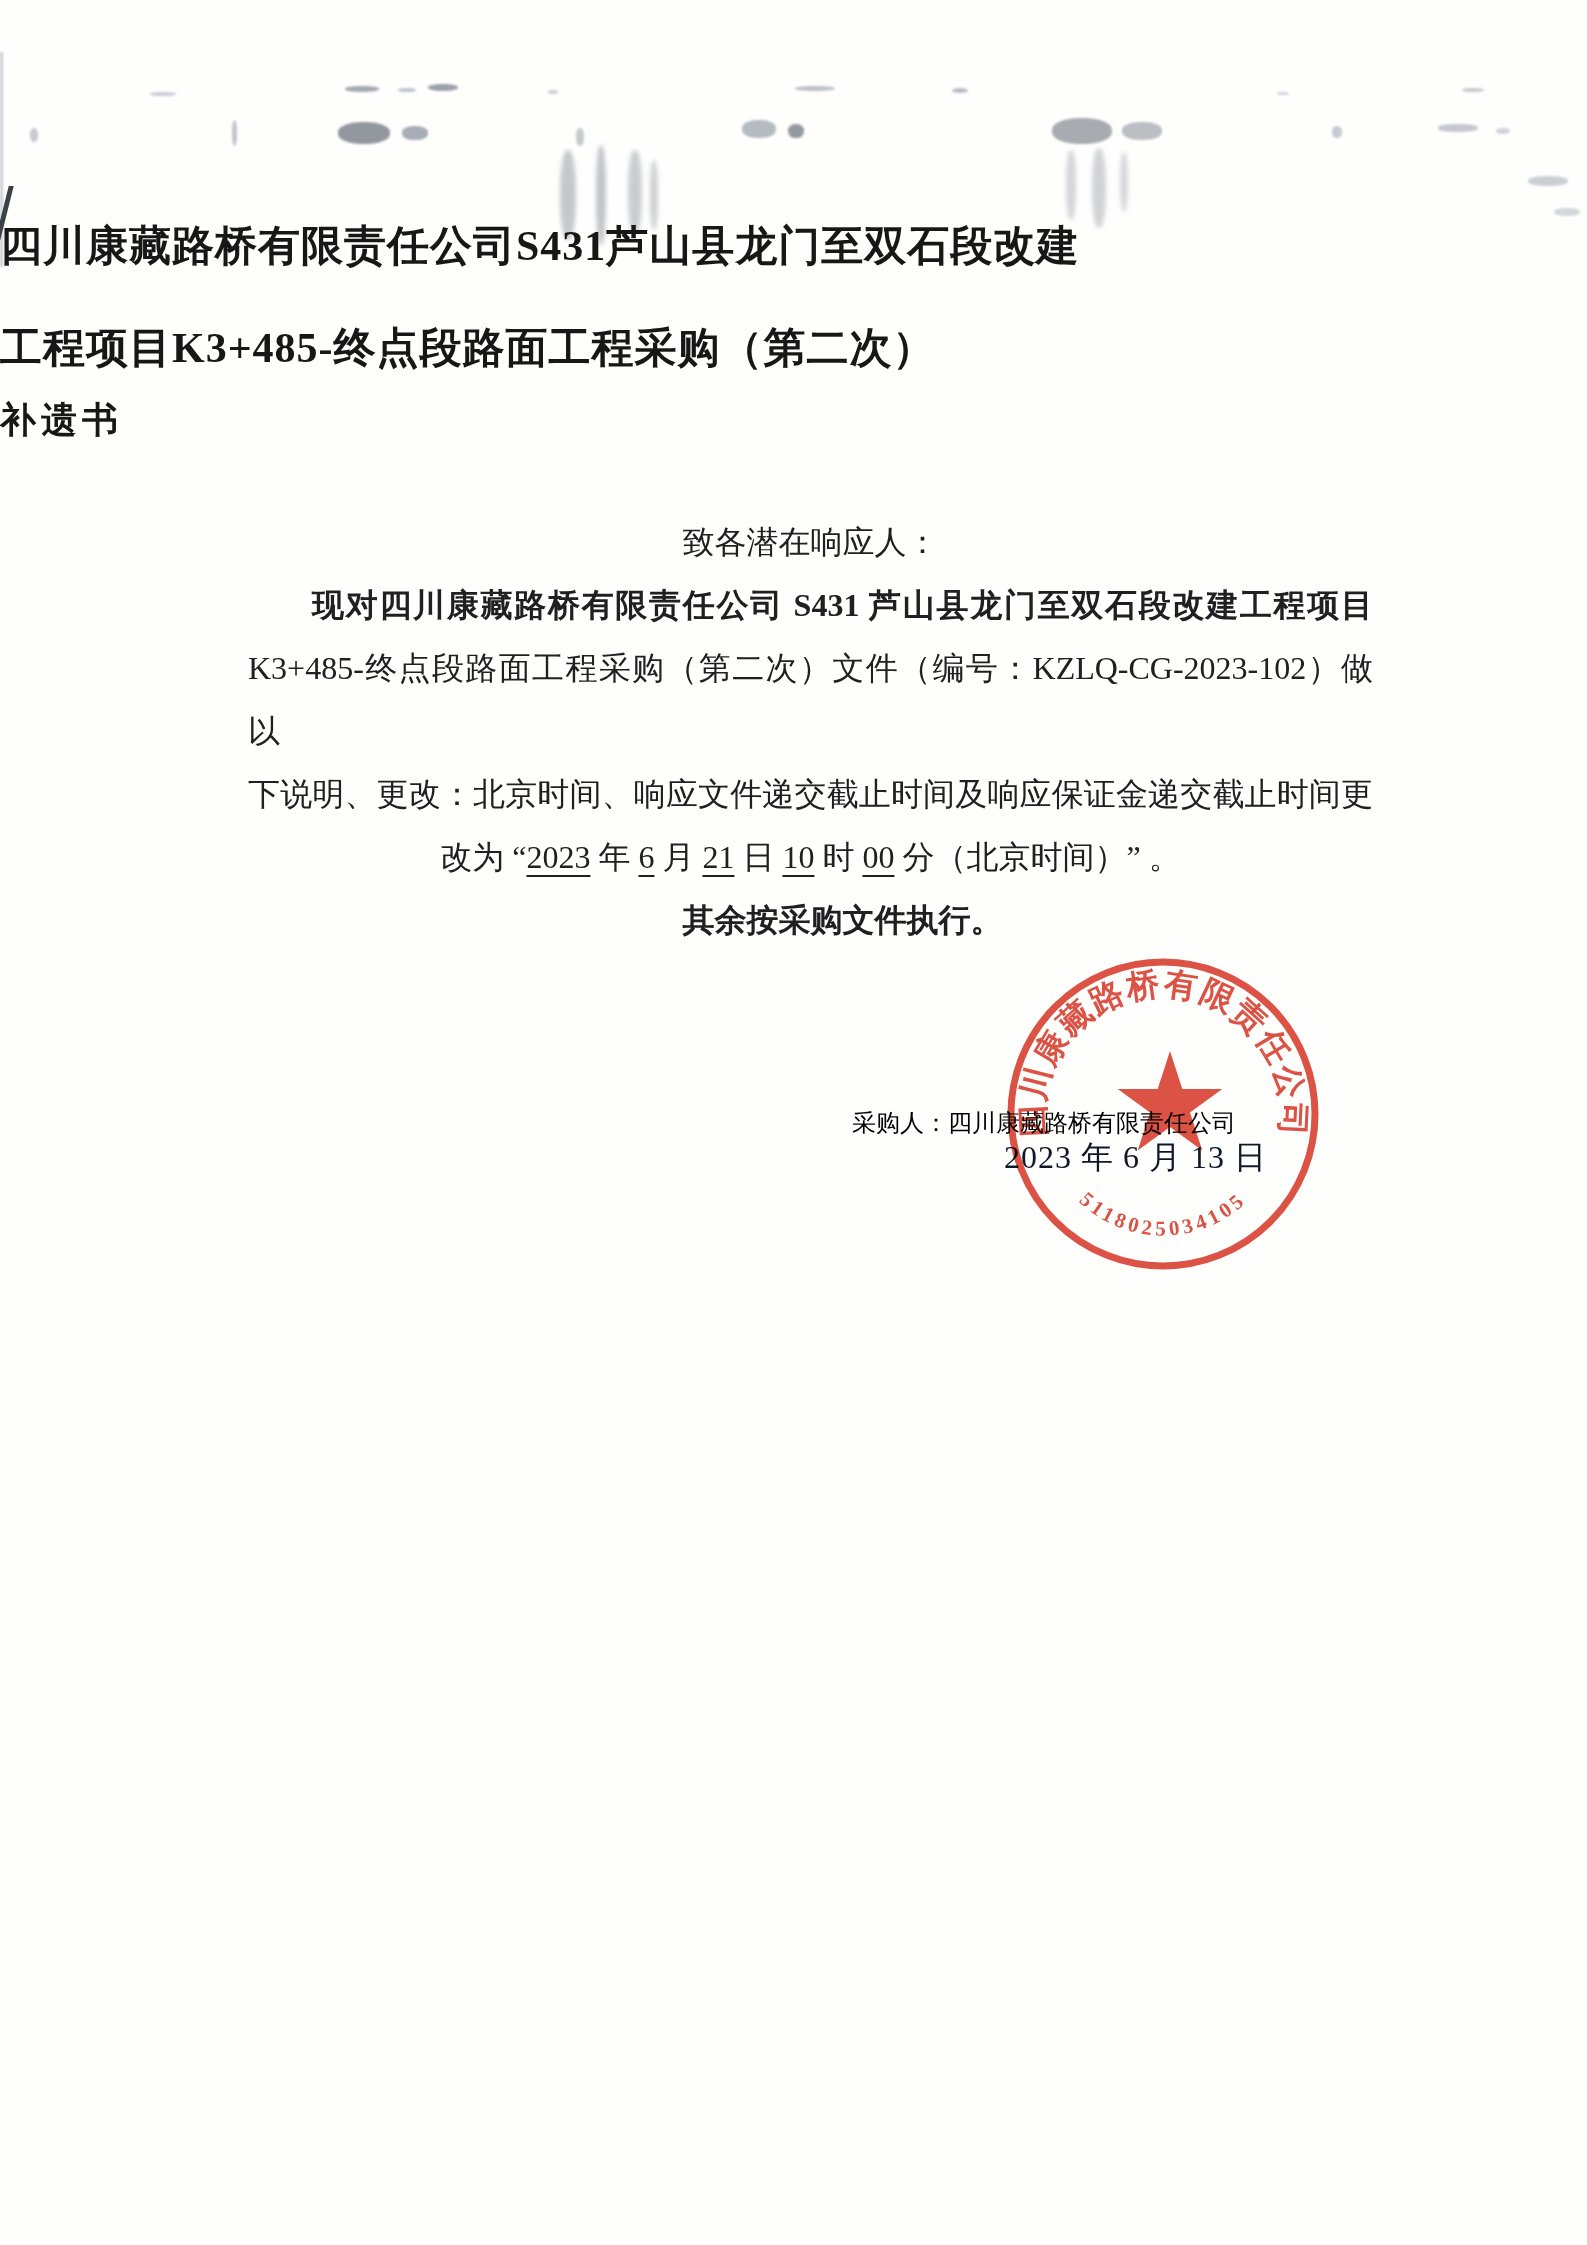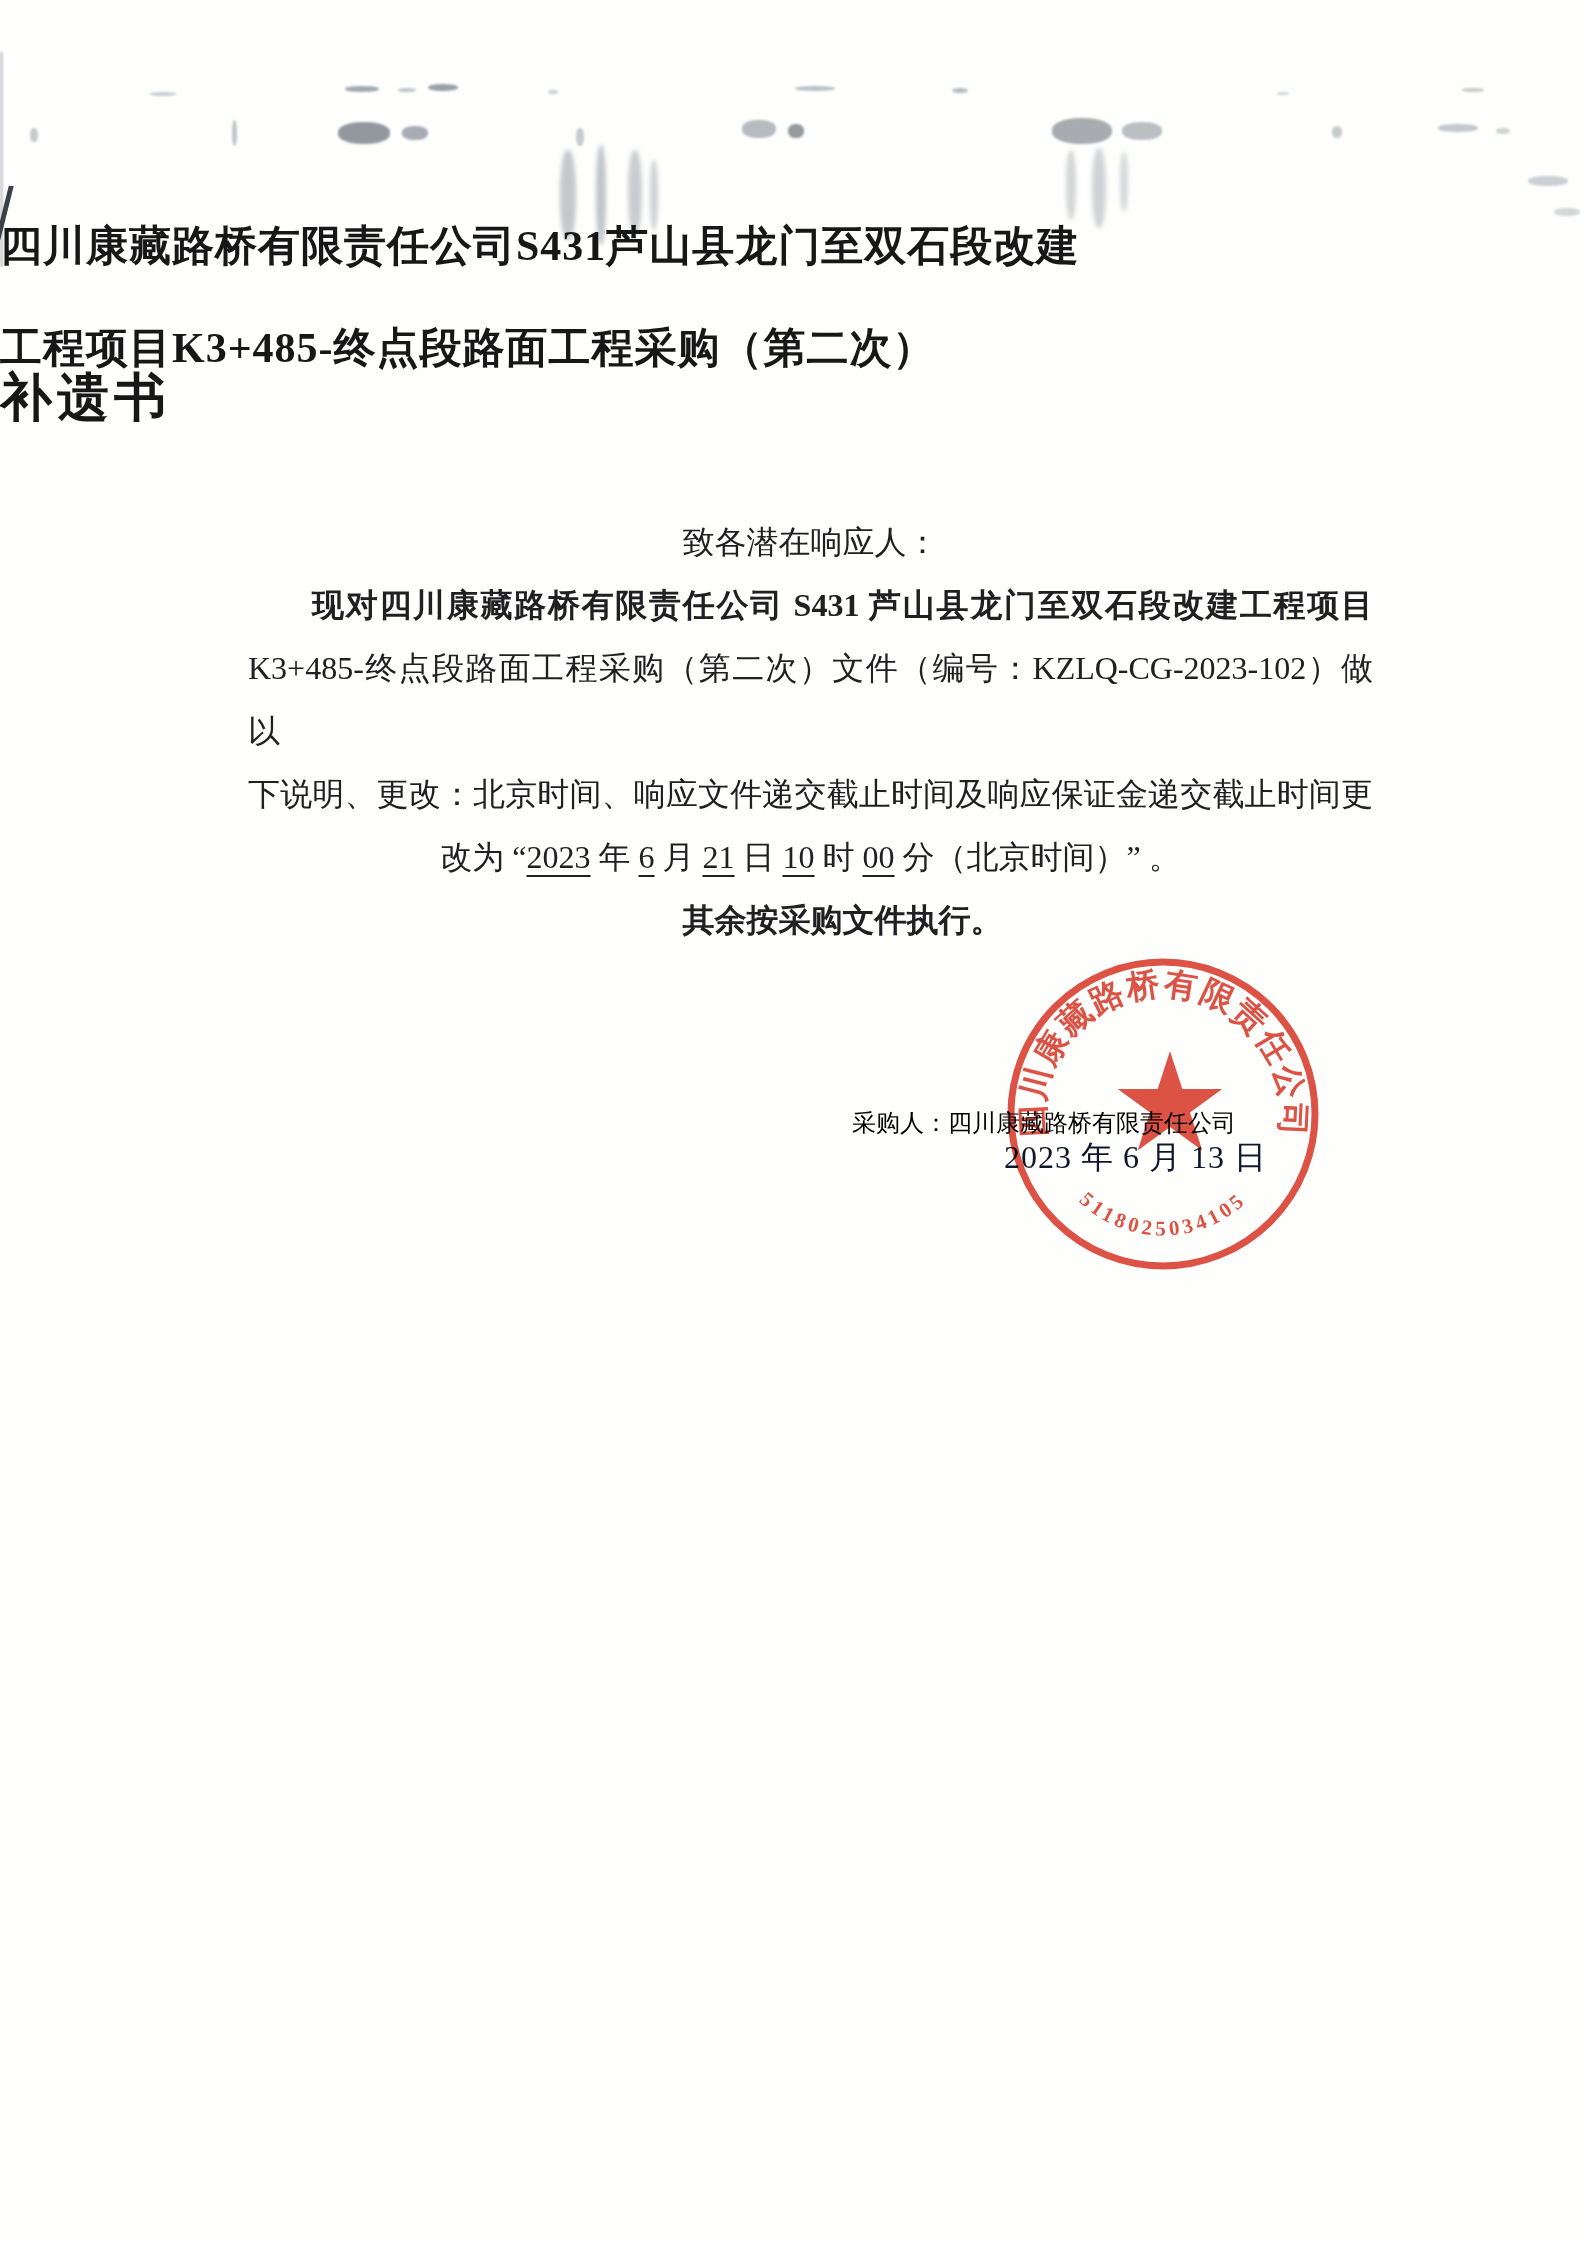--- a/index.html
+++ b/index.html
@@ -14,21 +14,21 @@
   .page{position:absolute;inset:0;background:#fefefd;}
 
   
   .title-line{
     position:absolute;left:0;width:100%;
     font-weight:bold;color:#171718;
     font-size:42px;letter-spacing:1px;white-space:nowrap;
   }
   .t1{top:218px;}
   .t2{top:320px;}
-  .t3{top:363px;font-size:52px;letter-spacing:5px;}
+  .t3{top:396px;font-size:36px;letter-spacing:5px;}
 
   
   .bodyblock{
     position:absolute;left:248px;top:511px;width:1125px;
     font-size:32px;line-height:63px;color:#202022;
   }
   .bline{white-space:nowrap;text-align:center;}
   .just{white-space:normal;text-align:justify;text-align-last:justify;}
   .ind{text-indent:64px;font-weight:bold;}
   .u{

